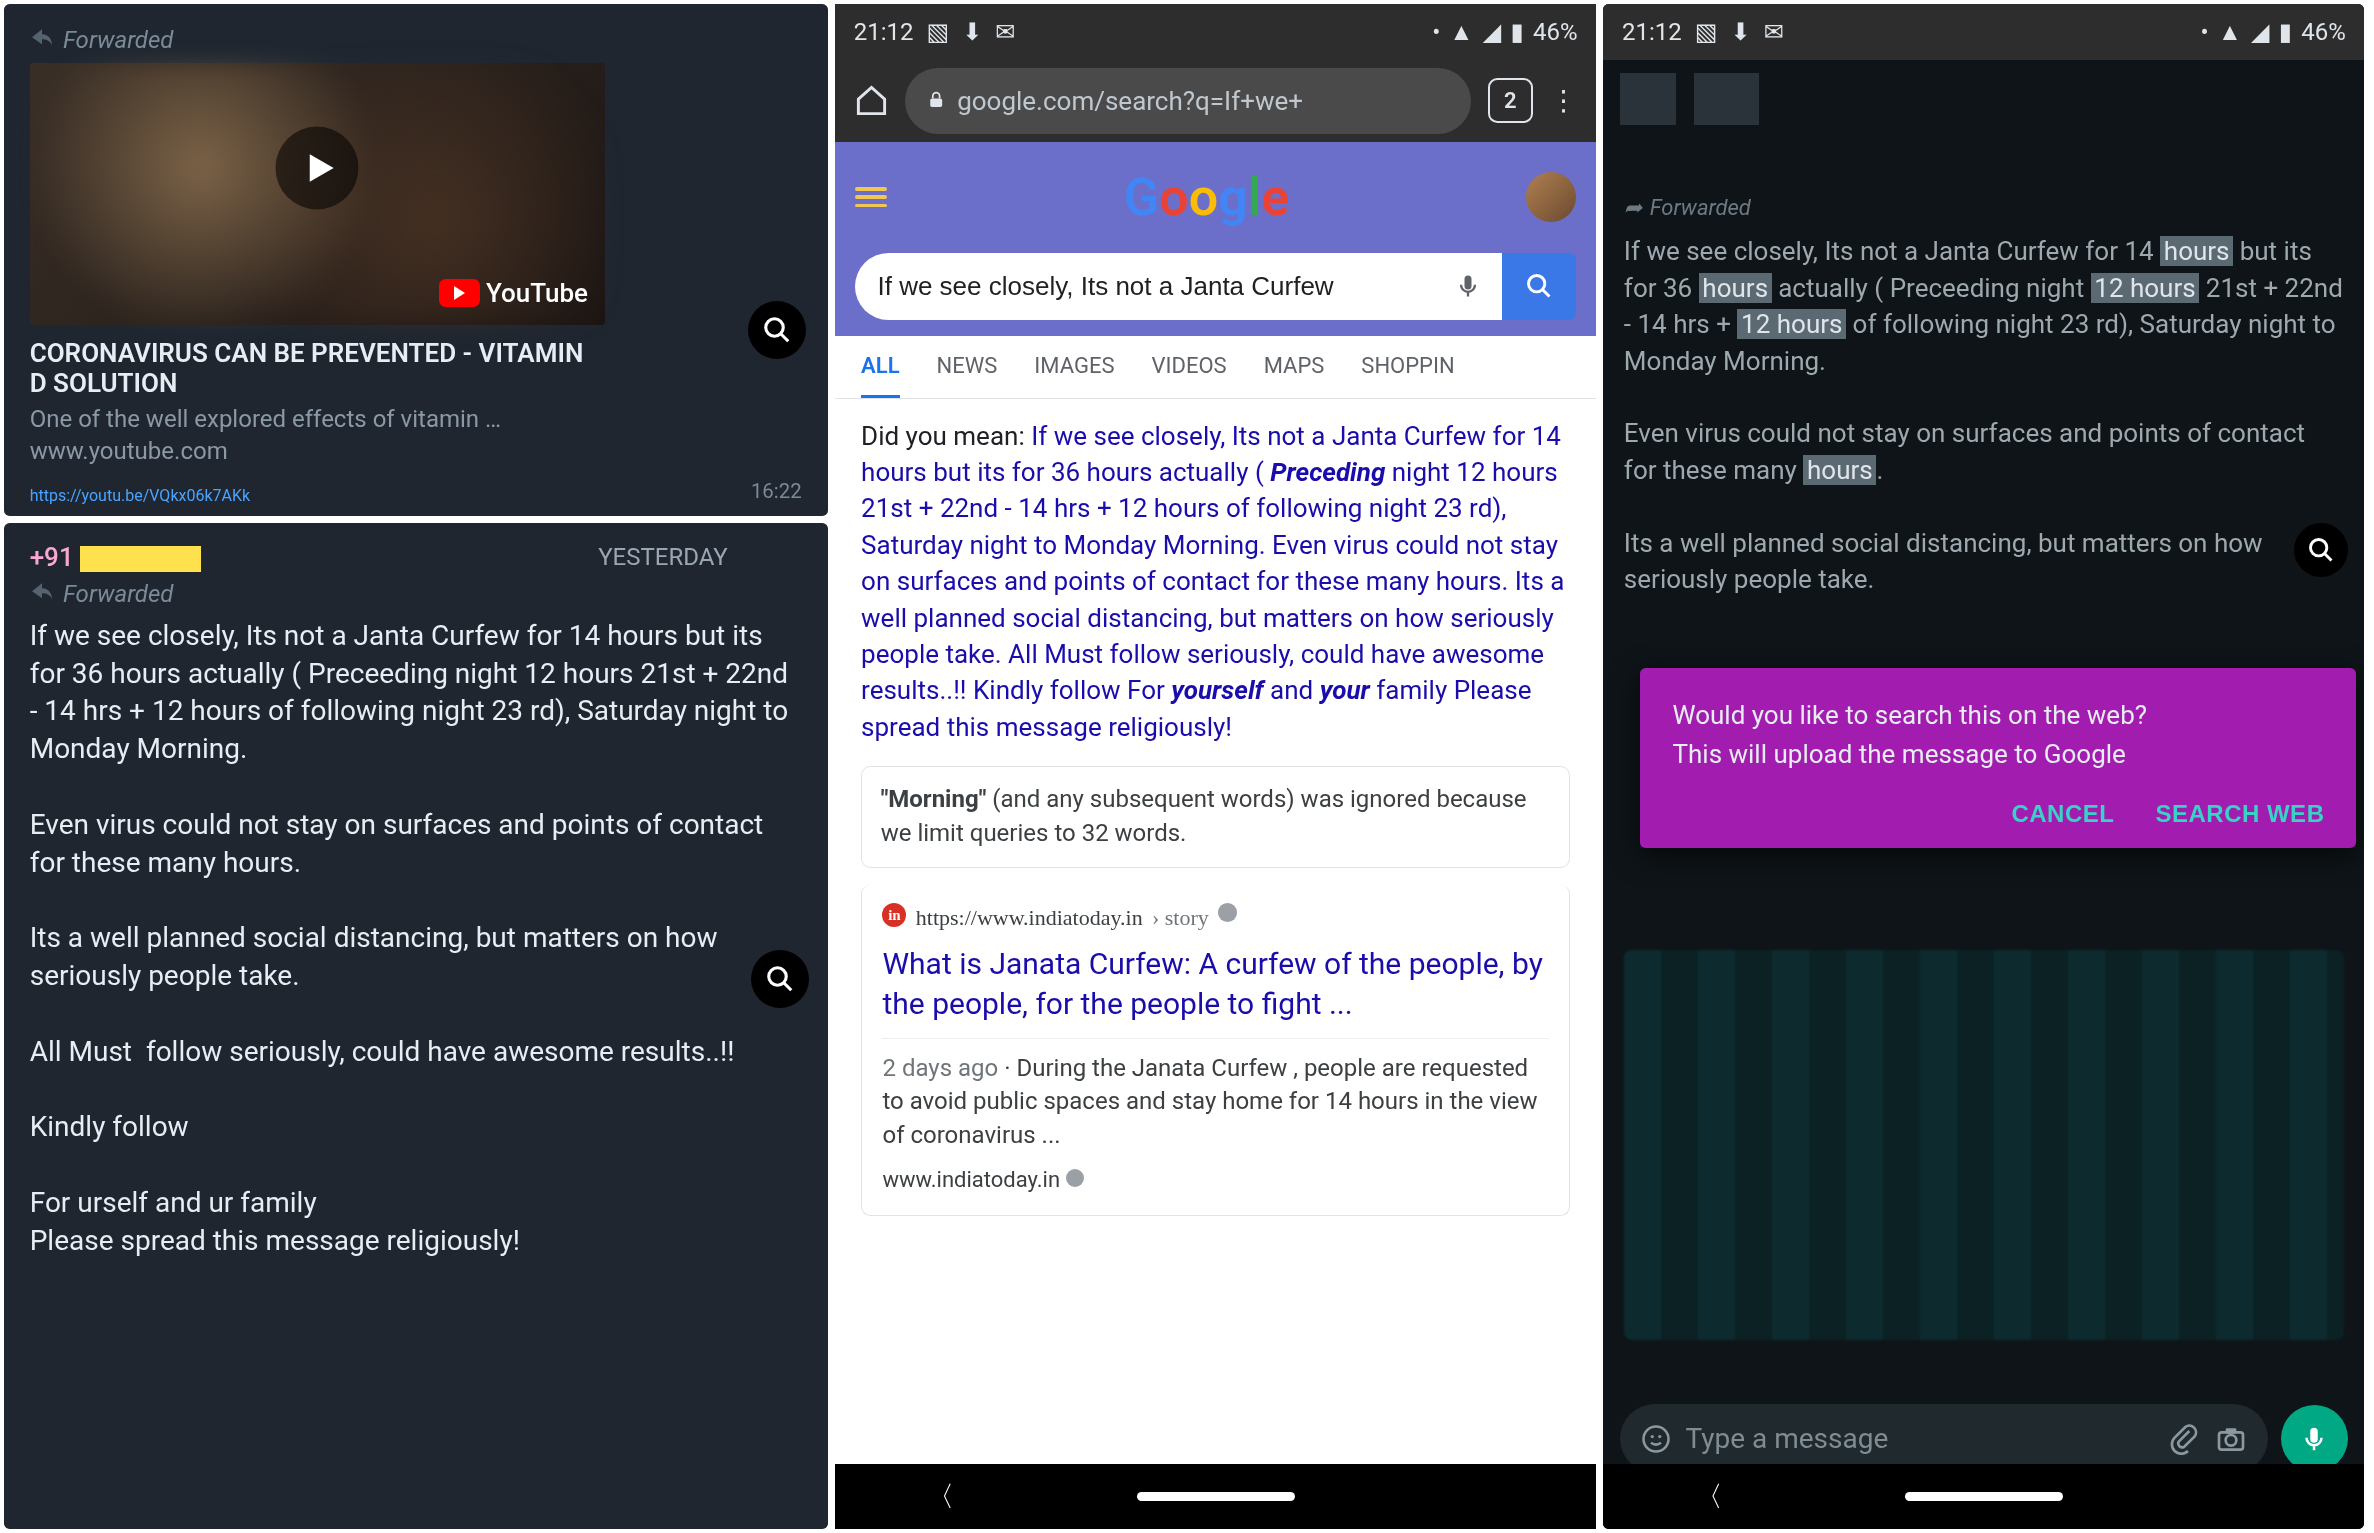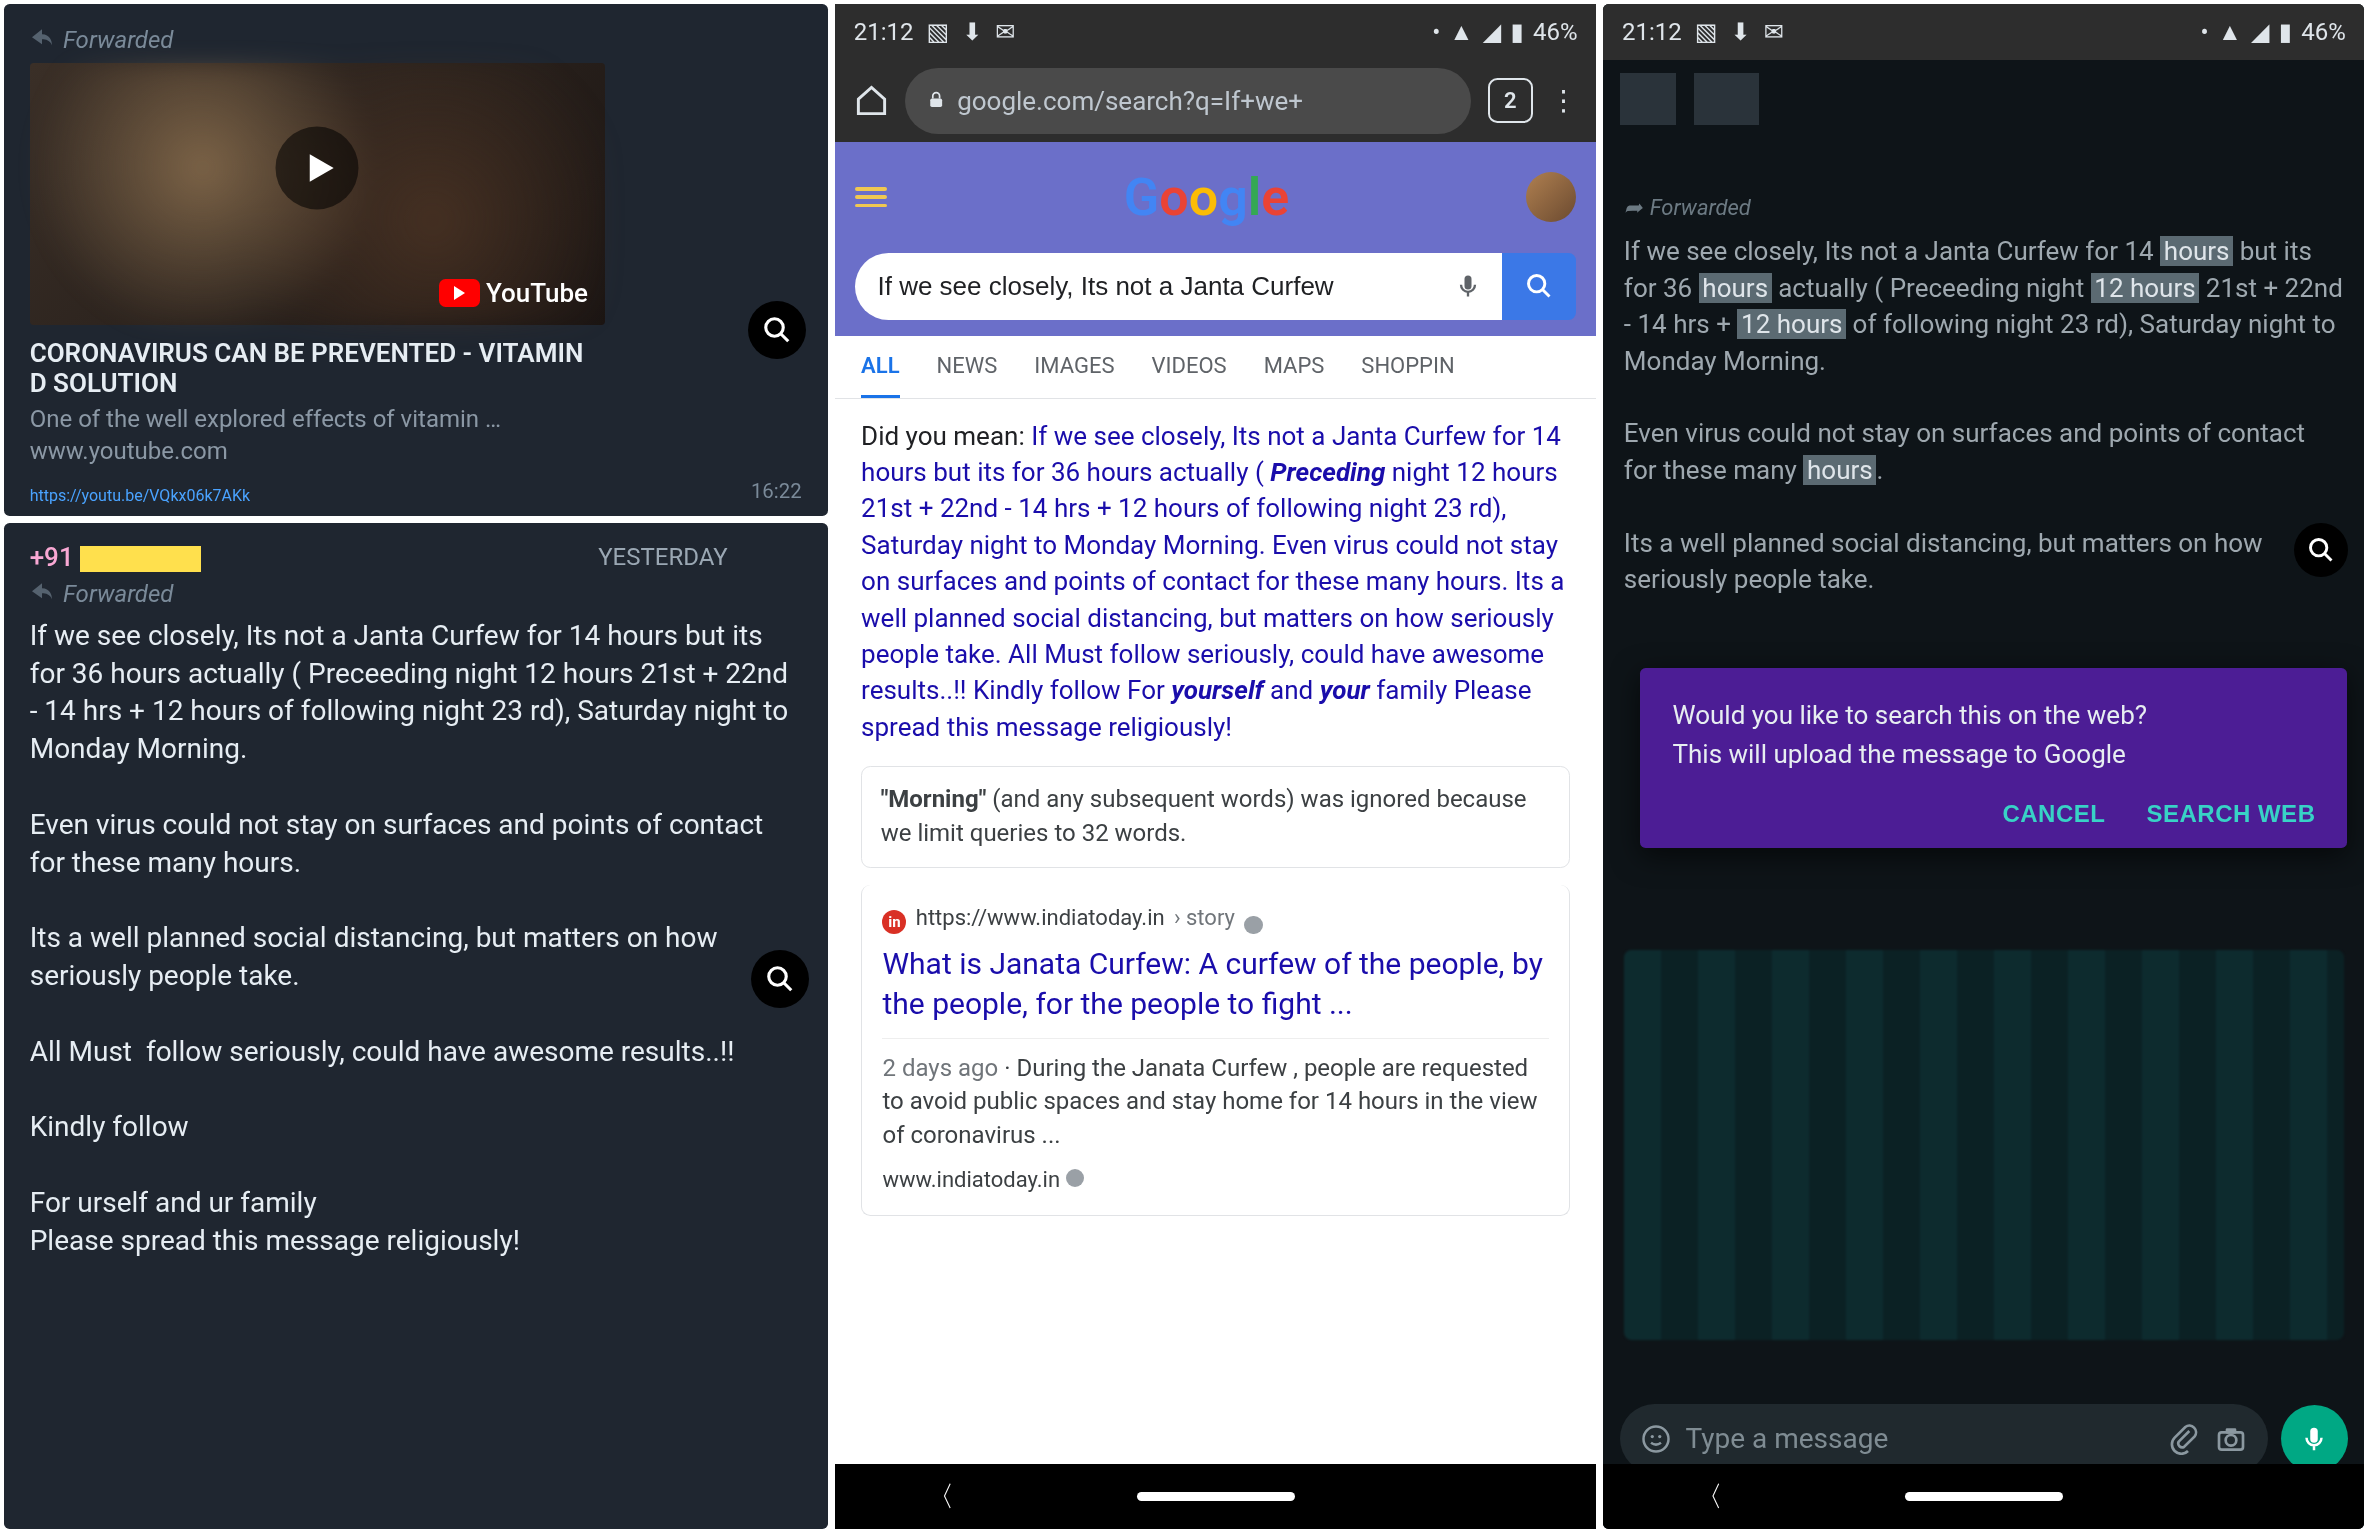--- a/index.html
+++ b/index.html
@@ -100,40 +100,40 @@
   .search-row{display:flex;align-items:center;}
   .tabs-row{background:#fff;display:flex;gap:37px;padding:16.7px 26px 0;font-size:22px;color:#5f6368;border-bottom:0.9px solid #e1e3e6;overflow:hidden;}
   .tabs-row .tab{padding-bottom:17px;}
   .tabs-row .active{color:#1a73e8;border-bottom:3.7px solid #1a73e8;font-weight:600;}
   .content{padding:18.6px 26px;color:#202124;font-size:26px;line-height:1.4;overflow:hidden;}
   .dym-label{color:#202124;}
   .dym{color:#1a0dab;}
   .dym em{color:#1a0dab;font-style:italic;font-weight:700;}
   .notice{border:0.9px solid #e1e3e6;border-radius:9.3px;padding:16.7px 18.6px;font-size:24px;color:#3c4043;margin-top:20.4px;}
   .result{border:0.9px solid #e1e3e6;border-top:none;border-radius:9.3px;padding:18.6px 20.4px;margin-top:16.7px;}
-  .result .src{font-size:22px;color:#3c4043;display:flex;align-items:flex-end;gap:9.3px;}
+  .result .src{font-size:22px;color:#3c4043;display:flex;align-items:flex-start;gap:9.3px;font-family:Liberation Serif, serif;}
   .src-ico{width:24px;height:24px;border-radius:50%;background:#d93025;display:inline-flex;align-items:center;justify-content:center;color:#fff;font-size:15px;font-weight:700;}
   .amp{width:18.6px;height:18.6px;border-radius:50%;background:#9aa0a6;display:inline-block;}
   .result h3{color:#1a0dab;font-size:30px;font-weight:400;margin-top:9.3px;line-height:1.35;}
   .result .snip{color:#3c4043;font-size:24px;margin-top:13px;border-top:0.9px solid #eee;padding-top:13px;}
   .result .age{color:#70757a;}
   .result .cite{color:#3c4043;font-size:22px;margin-top:13px;}
   .navbar{background:#000;height:65px;margin-top:auto;display:flex;align-items:center;justify-content:space-around;}
   .navbar .pill{width:158px;height:9.3px;background:#fff;border-radius:5.6px;}
   .navbar .back{color:#fff;font-size:28px;}
 
   
   .panelD{height:100%;position:relative;background:#0e1418;}
   .wa-body{position:relative;padding:18.6px 20.4px;color:#9ea8af;font-size:26px;line-height:1.4;}
   .wa-fwd{font-style:italic;color:#6c7a83;font-size:22px;margin:37px 0 9.3px;display:flex;align-items:center;gap:7.4px;}
   .wa-msg span.hl{background:#5b6a72;color:#dfe5ea;padding:0 3.7px;}
   .wa-msg{white-space:pre-wrap;}
   .dialog{
-    position:absolute;left:37px;right:17px;top:664px;
-    background:#4c1d95;color:#e7eef1;border-radius:5.6px;
+    position:absolute;left:37px;right:8px;top:664px;
+    background:#a21caf;color:#e7eef1;border-radius:5.6px;
     padding:28px 32px 20.4px;font-size:26px;line-height:1.5;
     box-shadow:0 7.4px 28px rgba(0,0,0,.6);
   }
   .dialog-actions{display:flex;justify-content:flex-end;gap:41px;margin-top:26px;}
   .dialog-actions button{background:none;border:none;color:#38d2c6;font-size:24px;font-weight:600;letter-spacing:0.5px;cursor:pointer;}
   .wa-bottom{
     position:absolute;left:0;right:0;bottom:56px;display:flex;align-items:center;padding:0 16.7px;gap:13px;
   }
   .wa-input{flex:1;background:#20292e;border-radius:41px;height:69px;display:flex;align-items:center;padding:0 20.4px;color:#7f8c93;font-size:28px;gap:15px;}
   .wa-mic{width:67px;height:67px;border-radius:50%;background:#00a884;display:flex;align-items:center;justify-content:center;}

